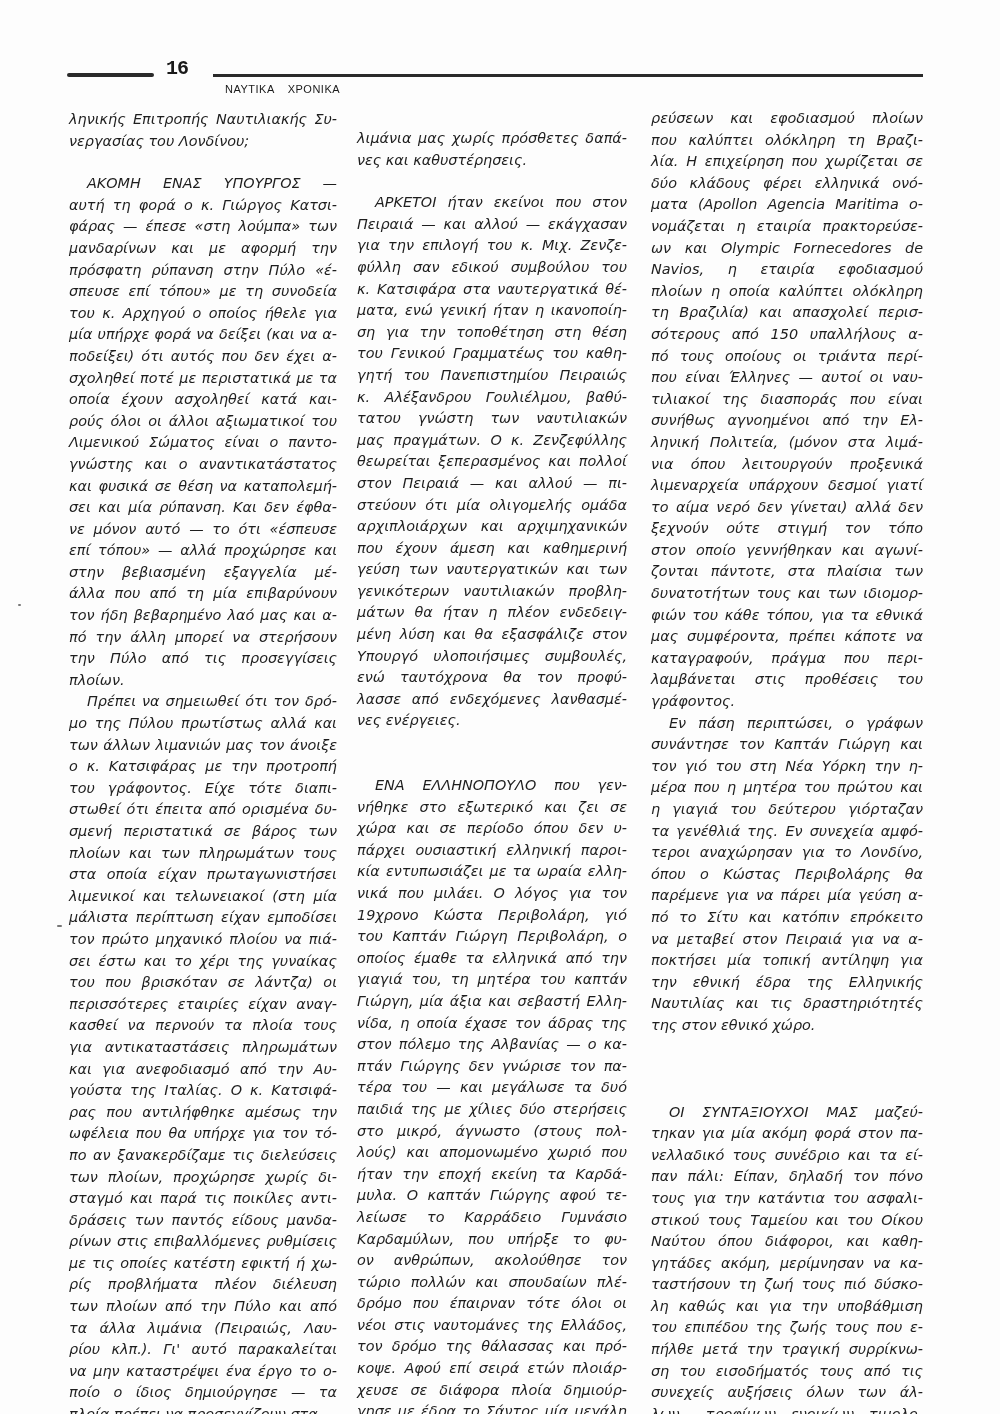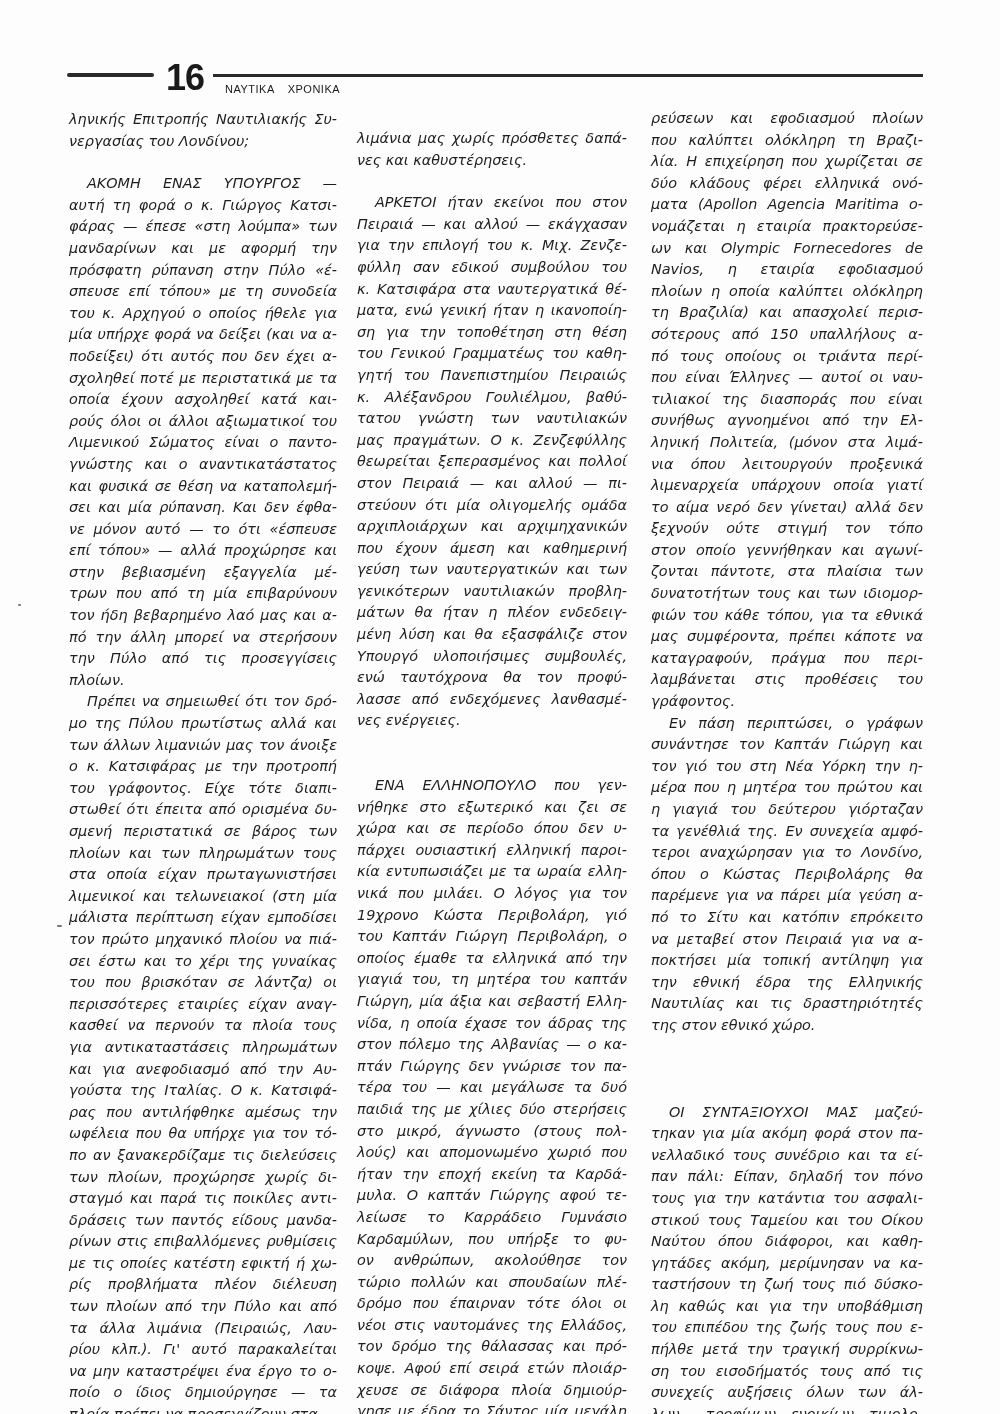--- a/index.html
+++ b/index.html
@@ -4,21 +4,21 @@
 <style>
   html, body { margin: 0; padding: 0; }
   body {
     width: 1000px; height: 1414px; background: #ffffff;
     position: relative; overflow: hidden;
     font-family: "DejaVu Sans", sans-serif;
     color: #1b1b1b;
   }
   .page { position: absolute; left: 0; top: 0; width: 1000px; height: 1414px; background: #fdfdfd; }
   .rule-left { position: absolute; left: 67px; top: 73px; width: 87px; height: 4px; background: #2a2a2a; border-radius: 2px; }
-  .page-number { position: absolute; left: 166px; top: 57px; font-family: Liberation Sans, sans-serif; font-weight: bold; font-size: 36px; letter-spacing: -1px; color: #1a1a1a; }
+  .page-number { position: absolute; left: 166px; top: 57px; font-family: Liberation Mono, monospace; font-weight: bold; font-size: 20px; letter-spacing: -1px; color: #1a1a1a; }
   .rule-right { position: absolute; left: 213px; top: 74px; width: 710px; height: 3px; background: #2a2a2a; }
   .masthead { position: absolute; left: 225px; top: 83px; font-family: "Liberation Sans", sans-serif; font-size: 11px; letter-spacing: 0.5px; color: #1a1a1a; word-spacing: 10px; }
   .col { position: absolute; font-family: "DejaVu Sans", sans-serif; font-size: 14.4px; line-height: 21.6px; color: #1e1e1e; }
   .col-1 { left: 69px; top: 109px; width: 268px; }
   .col-2 { left: 357px; top: 128px; width: 270px; }
   .col-3 { left: 651px; top: 108px; width: 272px; }
   .para { margin: 0; font-style: italic; }
   .line { display: block; text-align: justify; text-align-last: justify; white-space: nowrap; overflow: visible; height: 21.6px; }
   .line.last { text-align-last: left; }
   .indent { padding-left: 18px; }
@@ -55,21 +55,21 @@
         <span class="line">σχοληθεί ποτέ με περιστατικά με τα</span>
         <span class="line">οποία έχουν ασχοληθεί κατά και-</span>
         <span class="line">ρούς όλοι οι άλλοι αξιωματικοί του</span>
         <span class="line">Λιμενικού Σώματος είναι ο παντο-</span>
         <span class="line">γνώστης και ο αναντικατάστατος</span>
         <span class="line">και φυσικά σε θέση να καταπολεμή-</span>
         <span class="line">σει και μία ρύπανση. Και δεν έφθα-</span>
         <span class="line">νε μόνον αυτό — το ότι «έσπευσε</span>
         <span class="line">επί τόπου» — αλλά προχώρησε και</span>
         <span class="line">στην βεβιασμένη εξαγγελία μέ-</span>
-        <span class="line">τρων που από τη μία επιβαρύνουν</span>
+        <span class="line">άλλα που από τη μία επιβαρύνουν</span>
         <span class="line">τον ήδη βεβαρημένο λαό μας και α-</span>
         <span class="line">πό την άλλη μπορεί να στερήσουν</span>
         <span class="line">την Πύλο από τις προσεγγίσεις</span>
         <span class="line last">πλοίων.</span>
       </div>
       <div class="para">
         <span class="line indent">Πρέπει να σημειωθεί ότι τον δρό-</span>
         <span class="line">μο της Πύλου πρωτίστως αλλά και</span>
         <span class="line">των άλλων λιμανιών μας τον άνοιξε</span>
         <span class="line">ο κ. Κατσιφάρας με την προτροπή</span>
@@ -184,21 +184,21 @@
         <span class="line">Navios, η εταιρία εφοδιασμού</span>
         <span class="line">πλοίων η οποία καλύπτει ολόκληρη</span>
         <span class="line">τη Βραζιλία) και απασχολεί περισ-</span>
         <span class="line">σότερους από 150 υπαλλήλους α-</span>
         <span class="line">πό τους οποίους οι τριάντα περί-</span>
         <span class="line">που είναι Έλληνες — αυτοί οι ναυ-</span>
         <span class="line">τιλιακοί της διασποράς που είναι</span>
         <span class="line">συνήθως αγνοημένοι από την Ελ-</span>
         <span class="line">ληνική Πολιτεία, (μόνον στα λιμά-</span>
         <span class="line">νια όπου λειτουργούν προξενικά</span>
-        <span class="line">λιμεναρχεία υπάρχουν οποία γιατί</span>
+        <span class="line">λιμεναρχεία υπάρχουν δεσμοί γιατί</span>
         <span class="line">το αίμα νερό δεν γίνεται) αλλά δεν</span>
         <span class="line">ξεχνούν ούτε στιγμή τον τόπο</span>
         <span class="line">στον οποίο γεννήθηκαν και αγωνί-</span>
         <span class="line">ζονται πάντοτε, στα πλαίσια των</span>
         <span class="line">δυνατοτήτων τους και των ιδιομορ-</span>
         <span class="line">φιών του κάθε τόπου, για τα εθνικά</span>
         <span class="line">μας συμφέροντα, πρέπει κάποτε να</span>
         <span class="line">καταγραφούν, πράγμα που περι-</span>
         <span class="line">λαμβάνεται στις προθέσεις του</span>
         <span class="line last">γράφοντος.</span>

